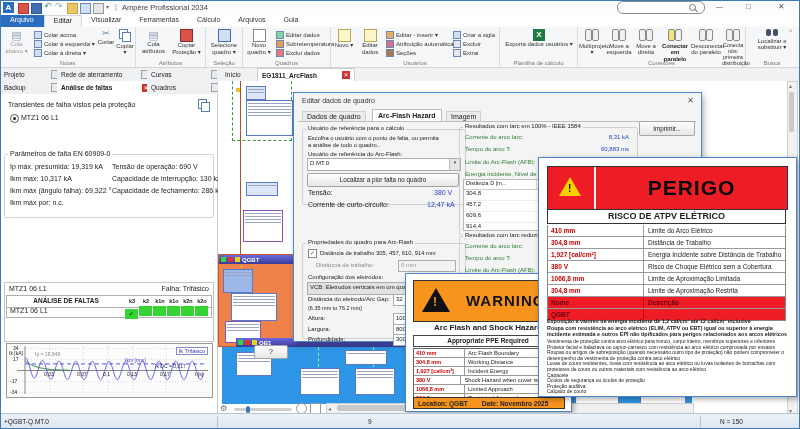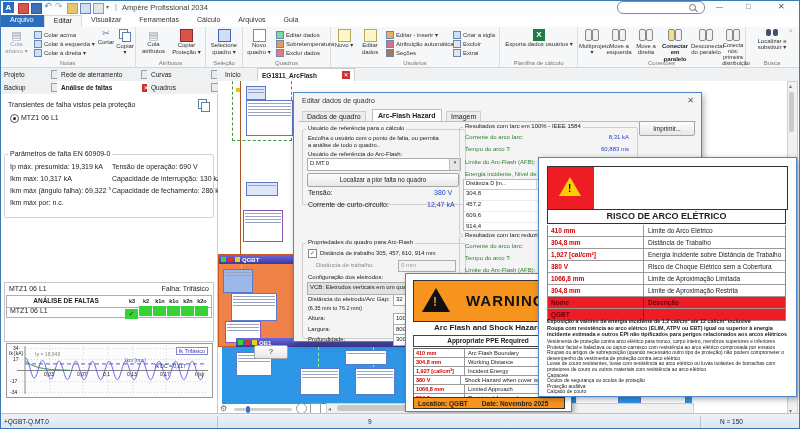--- a/index.html
+++ b/index.html
@@ -526,22 +526,25 @@
     <span style="padding-left:14px">Date: Novembro 2025</span>
   </div>
 </div>
 
 <div style="position:absolute;left:538px;top:157px;width:257px;height:238px;background:#fff;border:1px solid #4a86c8;box-shadow:2px 2px 6px rgba(0,0,0,.35);z-index:7">
   <div style="position:absolute;left:8px;top:8px;width:239px;height:42px;display:flex;border:1px solid #333">
     <div style="width:46px;background:#ee1c25;position:relative;border-right:2px solid #fff">
       <span class="tri-y" style="left:11px;top:10px"></span>
       <span class="t b" style="left:20px;top:16px;color:#111;font-size:10px">!</span>
     </div>
-  </div>
-  <div class="t b" style="left:8px;top:52px;width:237px;height:13px;border:1px solid #333;border-top:none;text-align:center;font-size:9px;line-height:13px">RISCO DE ARCO ELÉTRICO</div>
+    <div style="flex:1;background:#ee1c25;display:flex;align-items:center;justify-content:center">
+      <span class="b" style="font-size:21px;color:#0a0a0a;letter-spacing:1px">PERIGO</span>
+    </div>
+  </div>
+  <div class="t b" style="left:8px;top:52px;width:237px;height:13px;border:1px solid #333;border-top:none;text-align:center;font-size:9px;line-height:13px">RISCO DE ATPV ELÉTRICO</div>
   <div style="position:absolute;left:8px;top:67px;width:237px;border:1px solid #888;border-top:none;font-size:6.5px">
     <div style="display:flex;border-bottom:1px solid #999;height:11px;line-height:11px">
         <div class="vred" style="width:92px;padding-left:3px;border-right:1px solid #999">410 mm</div>
         <div style="padding-left:4px">Limite do Arco Elétrico</div>
       </div>
     <div style="display:flex;border-bottom:1px solid #999;height:11px;line-height:11px">
         <div class="vred" style="width:92px;padding-left:3px;border-right:1px solid #999">304,8 mm</div>
         <div style="padding-left:4px">Distância de Trabalho</div>
       </div>
     <div style="display:flex;border-bottom:1px solid #999;height:11px;line-height:11px">

